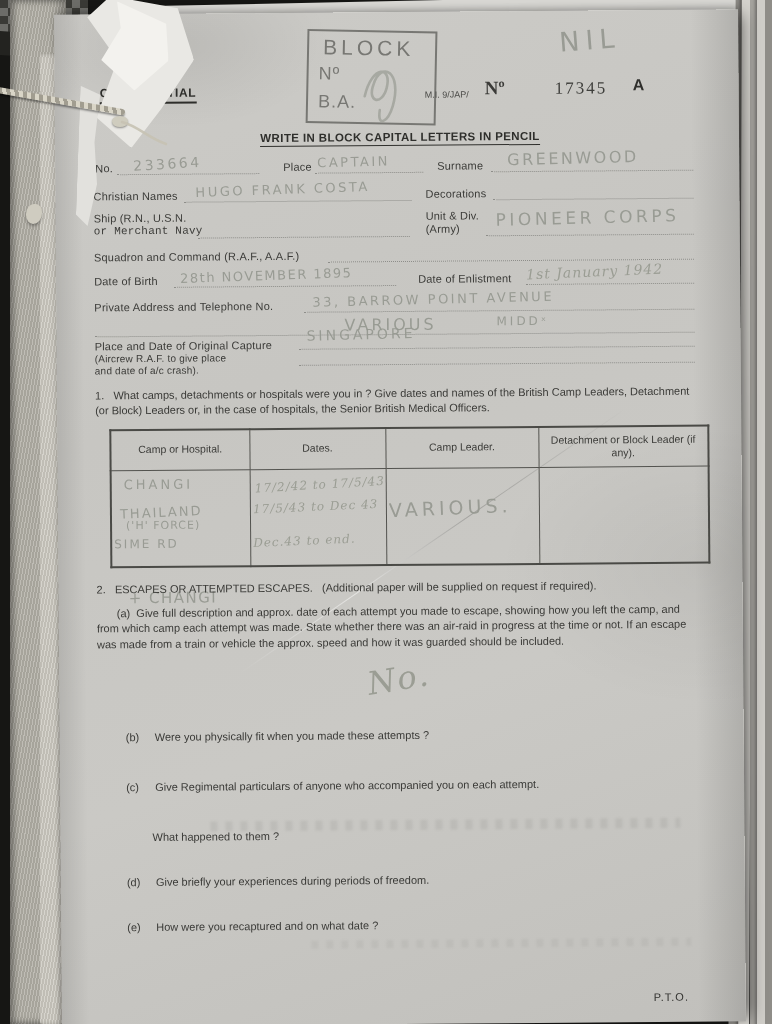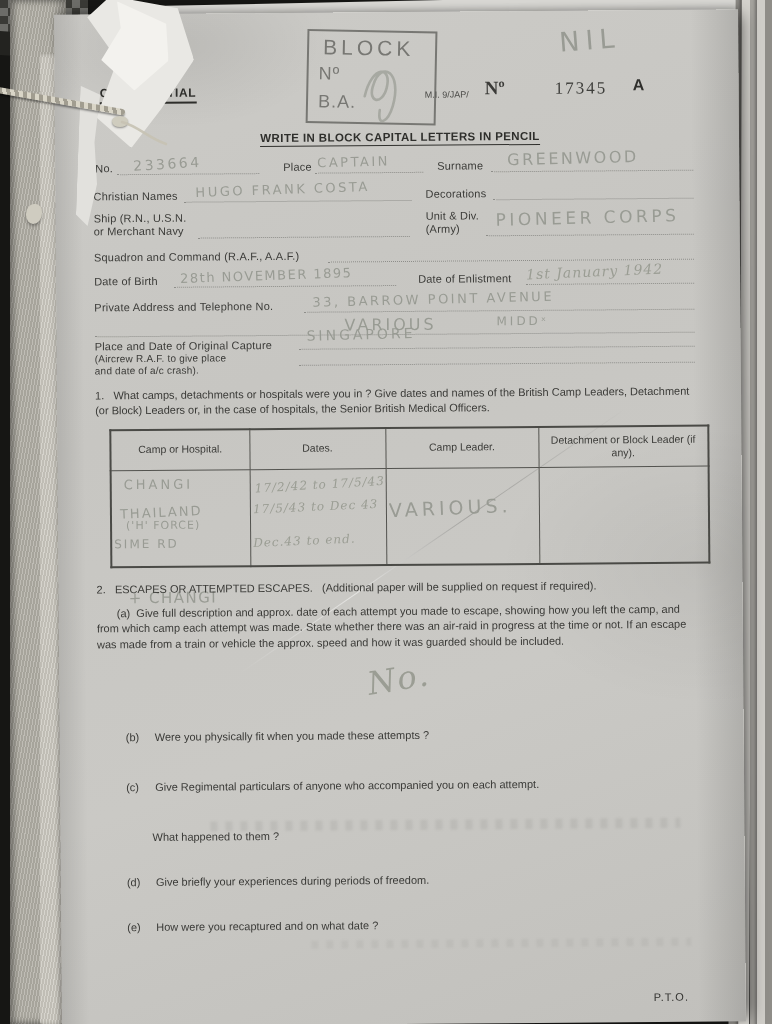--- a/index.html
+++ b/index.html
@@ -179,21 +179,21 @@
     <div class="dotline" style="left:436px; top:160px; width:202px;"></div>
     <div class="hw" style="left:452px; top:138px; font-size:16px; transform:rotate(-1deg);">GREENWOOD</div>
 
     <div class="lbl" style="left:38px; top:176px;">Christian Names</div>
     <div class="dotline" style="left:128px; top:188px; width:228px;"></div>
     <div class="hw" style="left:140px; top:169px; font-size:13px; transform:rotate(-1.5deg);">HUGO FRANK COSTA</div>
     <div class="lbl" style="left:370px; top:176px;">Decorations</div>
     <div class="dotline" style="left:438px; top:188px; width:200px;"></div>
 
     <div class="lbl" style="left:38px; top:198px;">Ship (R.N., U.S.N.</div>
-    <div class="lbl" style="left:38px; top:211px;">or Merchant Navy</div>
+    <div class="lbl" style="left:38px; top:211px;font-family:Liberation Mono, monospace;">or Merchant Navy</div>
     <div class="dotline" style="left:142px; top:224px; width:212px;"></div>
     <div class="lbl" style="left:370px; top:198px;">Unit &amp; Div.</div>
     <div class="lbl" style="left:370px; top:211px;">(Army)</div>
     <div class="dotline" style="left:430px; top:224px; width:208px;"></div>
     <div class="hw" style="left:440px; top:197px; font-size:17px; letter-spacing:3.5px; transform:rotate(-1deg);">PIONEER CORPS</div>
 
     <div class="lbl" style="left:38px; top:237px;">Squadron and Command (R.A.F., A.A.F.)</div>
     <div class="dotline" style="left:272px; top:249px; width:366px;"></div>
 
     <div class="lbl" style="left:38px; top:261px;">Date of Birth</div>

